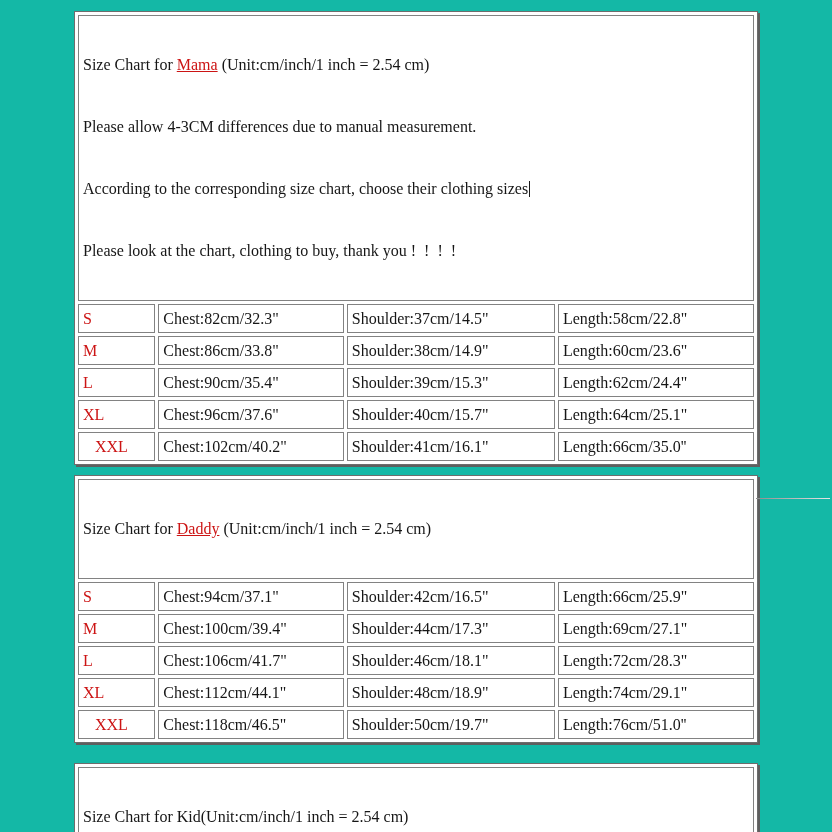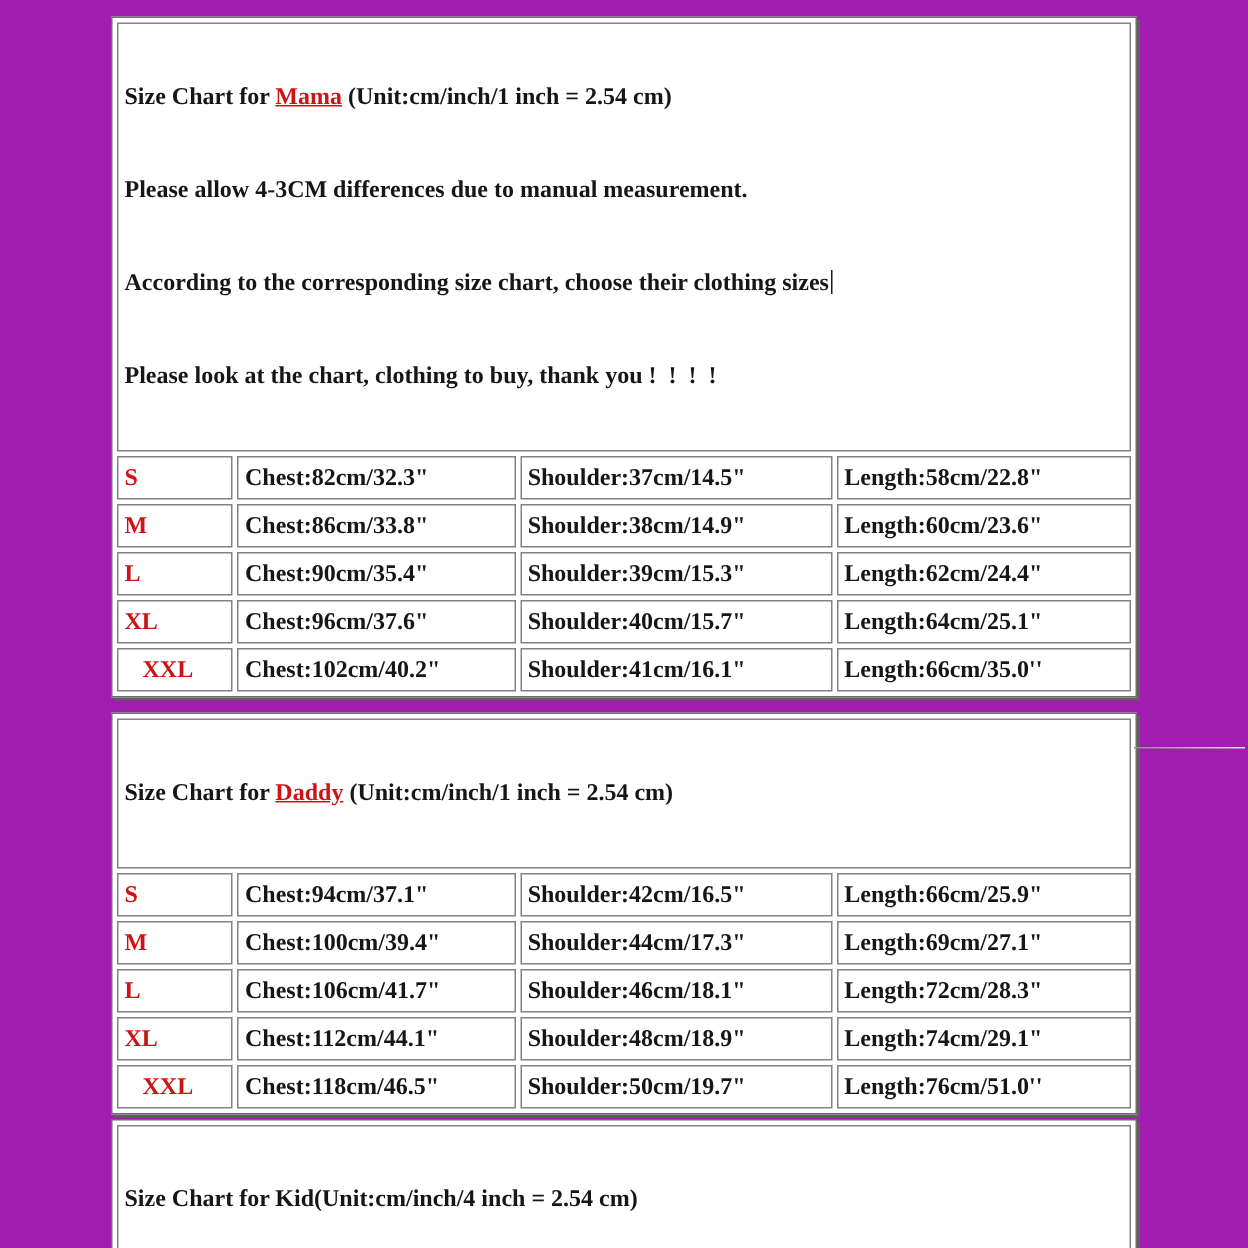--- a/index.html
+++ b/index.html
@@ -1,21 +1,21 @@
 <!DOCTYPE html>
 <html><head>
 <meta charset="utf-8">
 <style>
   html,body{margin:0;padding:0;background:#ffffff;}
   .page{
     position:relative;
     width:832px;height:832px;
-    background:#a21caf;
+    background:#14b8a6;
     font-family:"Liberation Serif", serif;
-    font-weight:bold;
+    font-weight:normal;
     color:#161616;
     overflow:hidden;
   }
   .stack{position:absolute;left:74px;top:11px;width:684px;}
   table.size-table{
     width:100%;
     border-collapse:separate;
     border-spacing:3px;
     background:#ffffff;
     border:1px solid #6d6d6d;
@@ -49,21 +49,21 @@
   }
   .size-cell{color:#cc1414;}
   .caret{
     display:inline-block;
     width:1px;height:16px;
     background:#1a1a1a;
     vertical-align:-3px;
     margin-left:1px;
   }
   .mama-table{margin-bottom:10px;}
-  .daddy-table{margin-bottom:3px;}
+  .daddy-table{margin-bottom:20px;}
   .stray-hairline{
     position:absolute;
     left:756px;top:498px;
     width:74px;height:1px;
     background:linear-gradient(to right,#8d8d8d,#e6e6e6);
   }
 </style>
 </head>
 <body>
 
@@ -168,21 +168,21 @@
     <table class="size-table kid-table">
       <colgroup>
         <col style="width:8.8%">
           <col style="width:33.0%">
           <col style="width:28.9%">
           <col style="width:29.3%">
       </colgroup>
       <tbody>
         <tr>
           <td class="head-cell kid-head" colspan="4">
-            <div class="title-line">Size Chart for Kid(Unit:cm/inch/4 inch = 2.54 cm)</div>
+            <div class="title-line">Size Chart for Kid(Unit:cm/inch/1 inch = 2.54 cm)</div>
           </td>
         </tr>
 
       </tbody>
     </table>
 
   </div>
 
   <div class="stray-hairline"></div>
 </div>

